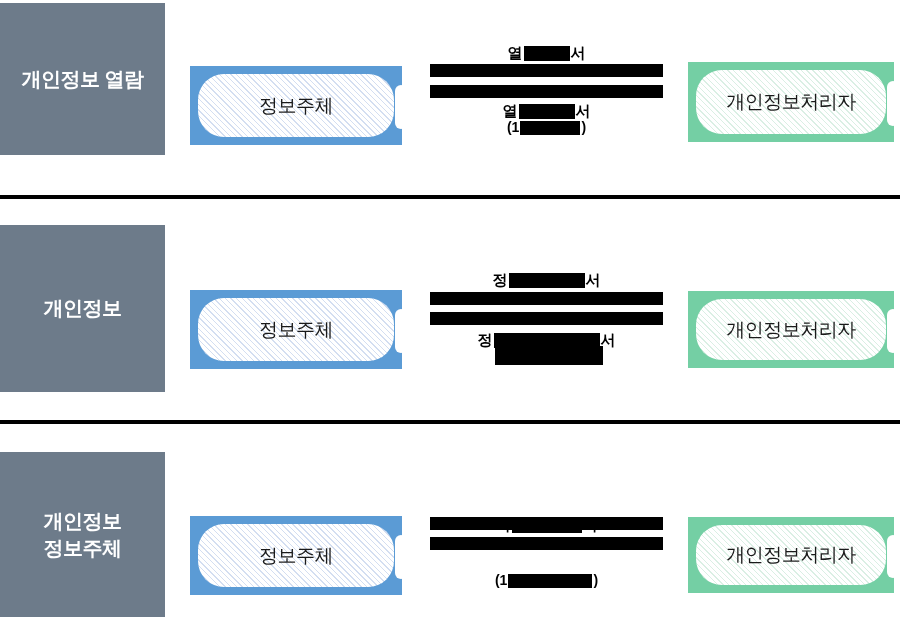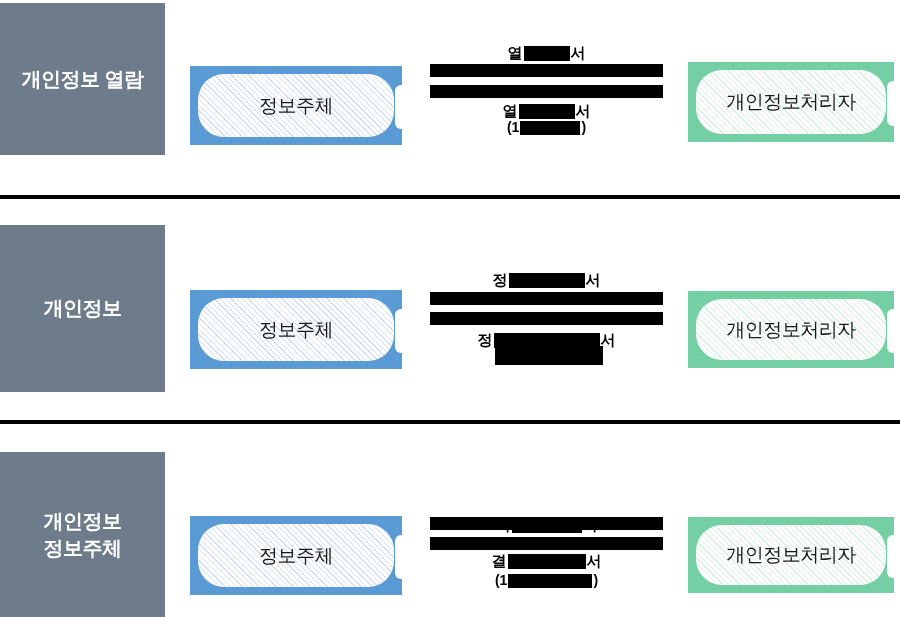--- a/index.html
+++ b/index.html
@@ -109,21 +109,20 @@
   <div class="capsule blue" style="left:190px;top:494px;width:212px;height:79px;">
     <div class="bump"></div>
     <div class="inner">정보주체</div>
   </div>
 
   <div class="midline" style="top:517px;"><span>처</span><span class="redact" style="width:70px;"></span><span>서</span></div>
 
   <div class="arrowbar" style="top:517px;"></div>
   <div class="arrowbar" style="top:537px;"></div>
 
-  <div class="midline" style="top:553px;"><span>결</span><span class="redact" style="width:78px;"></span><span>서</span></div>
 
   <div class="midline small" style="top:572px;"><span>(1</span><span class="redact" style="width:84px;height:14px;"></span><span>)</span></div>
 
   <div class="capsule green" style="left:688px;top:495px;width:206px;height:76px;">
     <div class="bump"></div>
     <div class="inner">개인정보처리자</div>
   </div>
 
 </div>
 

